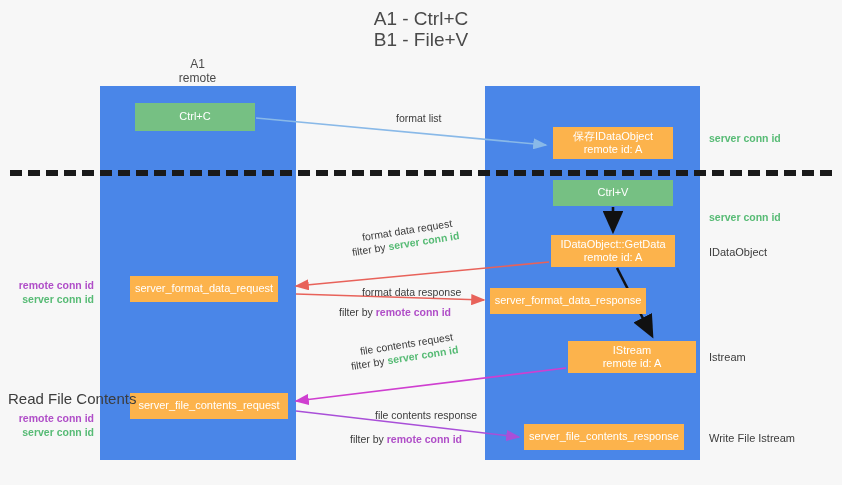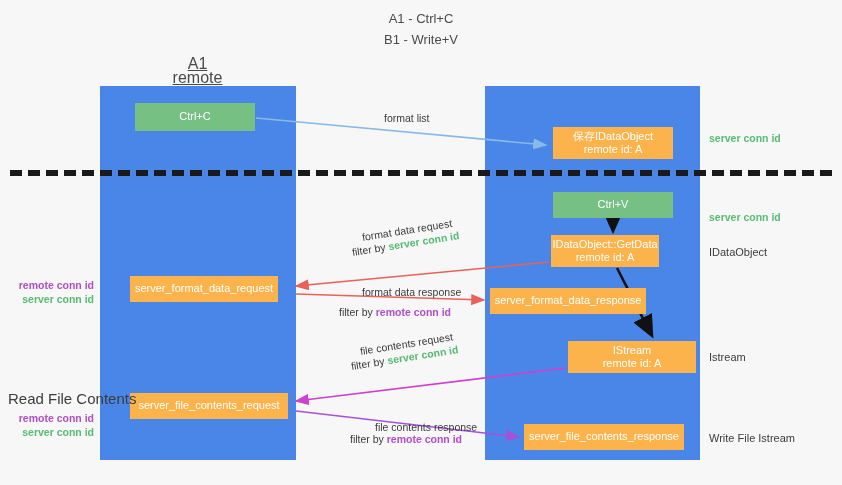--- a/index.html
+++ b/index.html
@@ -9,26 +9,26 @@
     font-family:"Liberation Sans","DejaVu Sans",sans-serif;
     position:relative;overflow:hidden;
     color:#3c3c3c;
   }
   #stage{position:absolute;inset:0;}
   .abs{position:absolute;}
 
   
   #title{
     left:0;top:8px;width:842px;text-align:center;
-    font-size:13px;line-height:21px;color:#4a4a4a;
+    font-size:19px;line-height:21px;color:#4a4a4a;
   }
 
   
   .col-head{
-    text-align:center;font-size:16px;line-height:14px;color:#4a4a4a;text-decoration:underline;
+    text-align:center;font-size:12px;line-height:14px;color:#4a4a4a;
   }
   #head-a1{left:130px;top:57px;width:135px;}
   #head-b1{left:528px;top:57px;width:135px;margin-top:40px;}
 
   
   .lane{background:#4a86e8;}
   #lane-a1{left:100px;top:86px;width:196px;height:374px;}
   #lane-b1{left:485px;top:86px;width:215px;height:374px;}
 
   
@@ -45,22 +45,22 @@
     text-align:center;
     font-size:11px;line-height:13.5px;
     color:#ffffff;
     padding:9px 6px;
   }
   .node.green{background:#76c083;}
   .node.orange{background:#fcb34c;justify-content:center;}
 
   #n-ctrlc{left:135px;top:103px;width:120px;height:28px;}
   #n-save {left:553px;top:127px;width:120px;height:32px;}
-  #n-ctrlv{left:553px;top:192px;width:120px;height:26px;}
-  #n-getdata{left:551px;top:235px;width:108px;height:32px;}
+  #n-ctrlv{left:553px;top:180px;width:120px;height:26px;}
+  #n-getdata{left:551px;top:235px;width:124px;height:32px;}
   #n-fmtreq{left:130px;top:276px;width:148px;height:26px;}
   #n-fmtres{left:490px;top:288px;width:156px;height:26px;}
   #n-istream{left:568px;top:341px;width:128px;height:32px;}
   #n-filereq{left:130px;top:393px;width:158px;height:26px;}
   #n-fileres{left:524px;top:424px;width:160px;height:26px;}
 
   
   .side{font-size:10.5px;line-height:14px;}
   .green-t{color:#57bb75;font-weight:bold;}
   .purple-t{color:#b04ec8;font-weight:bold;}
@@ -74,44 +74,44 @@
 
   #lbl-left-1{left:8px;top:278px;text-align:right;width:86px;}
   #lbl-readfc{left:8px;top:392px;font-size:15px;color:#3c3c3c;}
   #lbl-left-2{left:8px;top:411px;text-align:right;width:86px;}
 
   
   .cap{font-size:10.5px;line-height:14px;white-space:nowrap;}
   .cap .k{font-weight:bold;}
   .rot-up{transform:rotate(-9deg);transform-origin:left center;}
 
-  #cap-formatlist{left:384px;top:111px;color:#3c3c3c;text-align:center;}
+  #cap-formatlist{left:396px;top:111px;color:#3c3c3c;text-align:center;}
 
   #cap-fdreq{left:362px;top:230px;}
   #cap-fdreq-2{left:352px;top:245px;}
 
   #cap-fdres{left:362px;top:285px;}
   #cap-fdres-2{left:339px;top:305px;}
 
   #cap-fcreq{left:360px;top:344px;}
   #cap-fcreq-2{left:351px;top:359px;}
 
-  #cap-fcres{left:375px;top:408px;margin-top:12px;}
+  #cap-fcres{left:375px;top:408px;}
   #cap-fcres-2{left:350px;top:432px;}
 
   svg#wires{position:absolute;left:0;top:0;width:842px;height:485px;pointer-events:none;}
 </style>
 </head>
 <body>
 
 <div id="stage">
 
   <div id="title" class="abs">
     <div>A1 - Ctrl+C</div>
-    <div>B1 - Write+V</div>
+    <div>B1 - File+V</div>
   </div>
 
   <div id="head-a1" class="abs col-head">
     <div>A1</div>
     <div>remote</div>
   </div>
   <div id="head-b1" class="abs col-head">
     <div>B1</div>
     <div>connection</div>
   </div>

